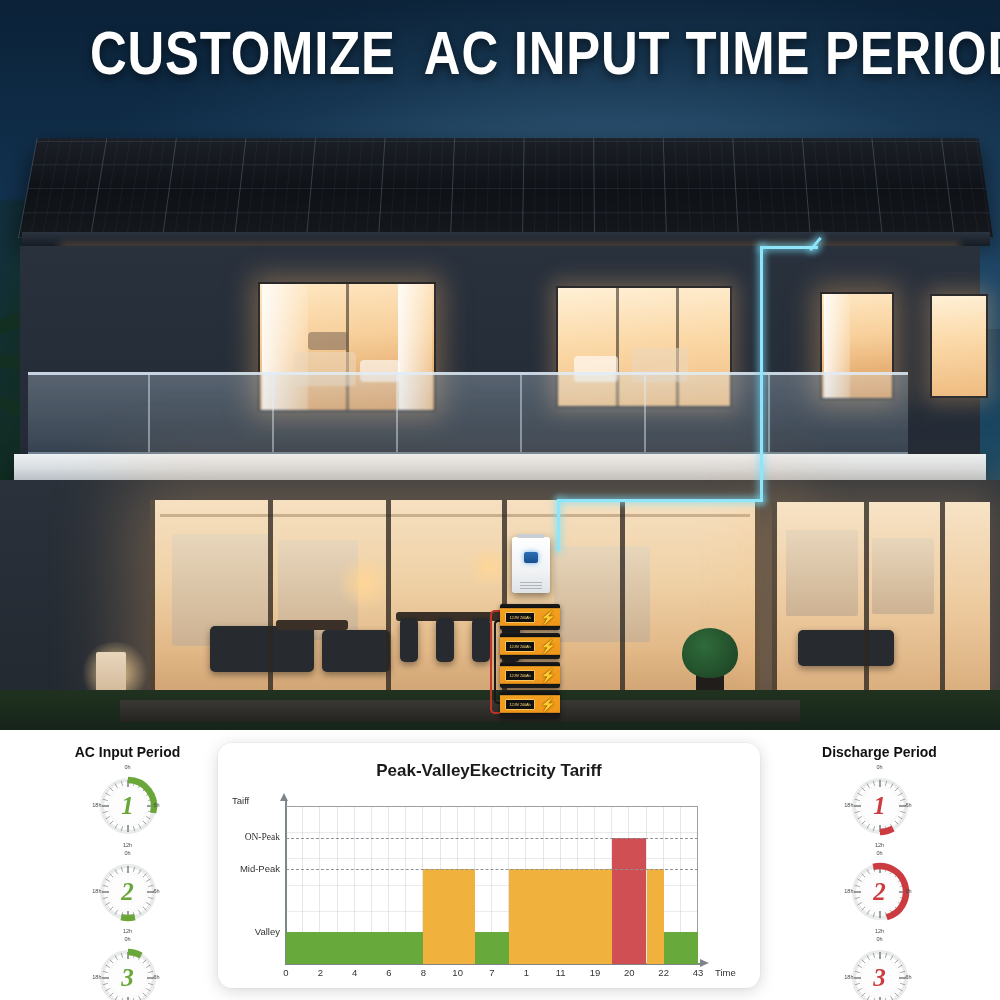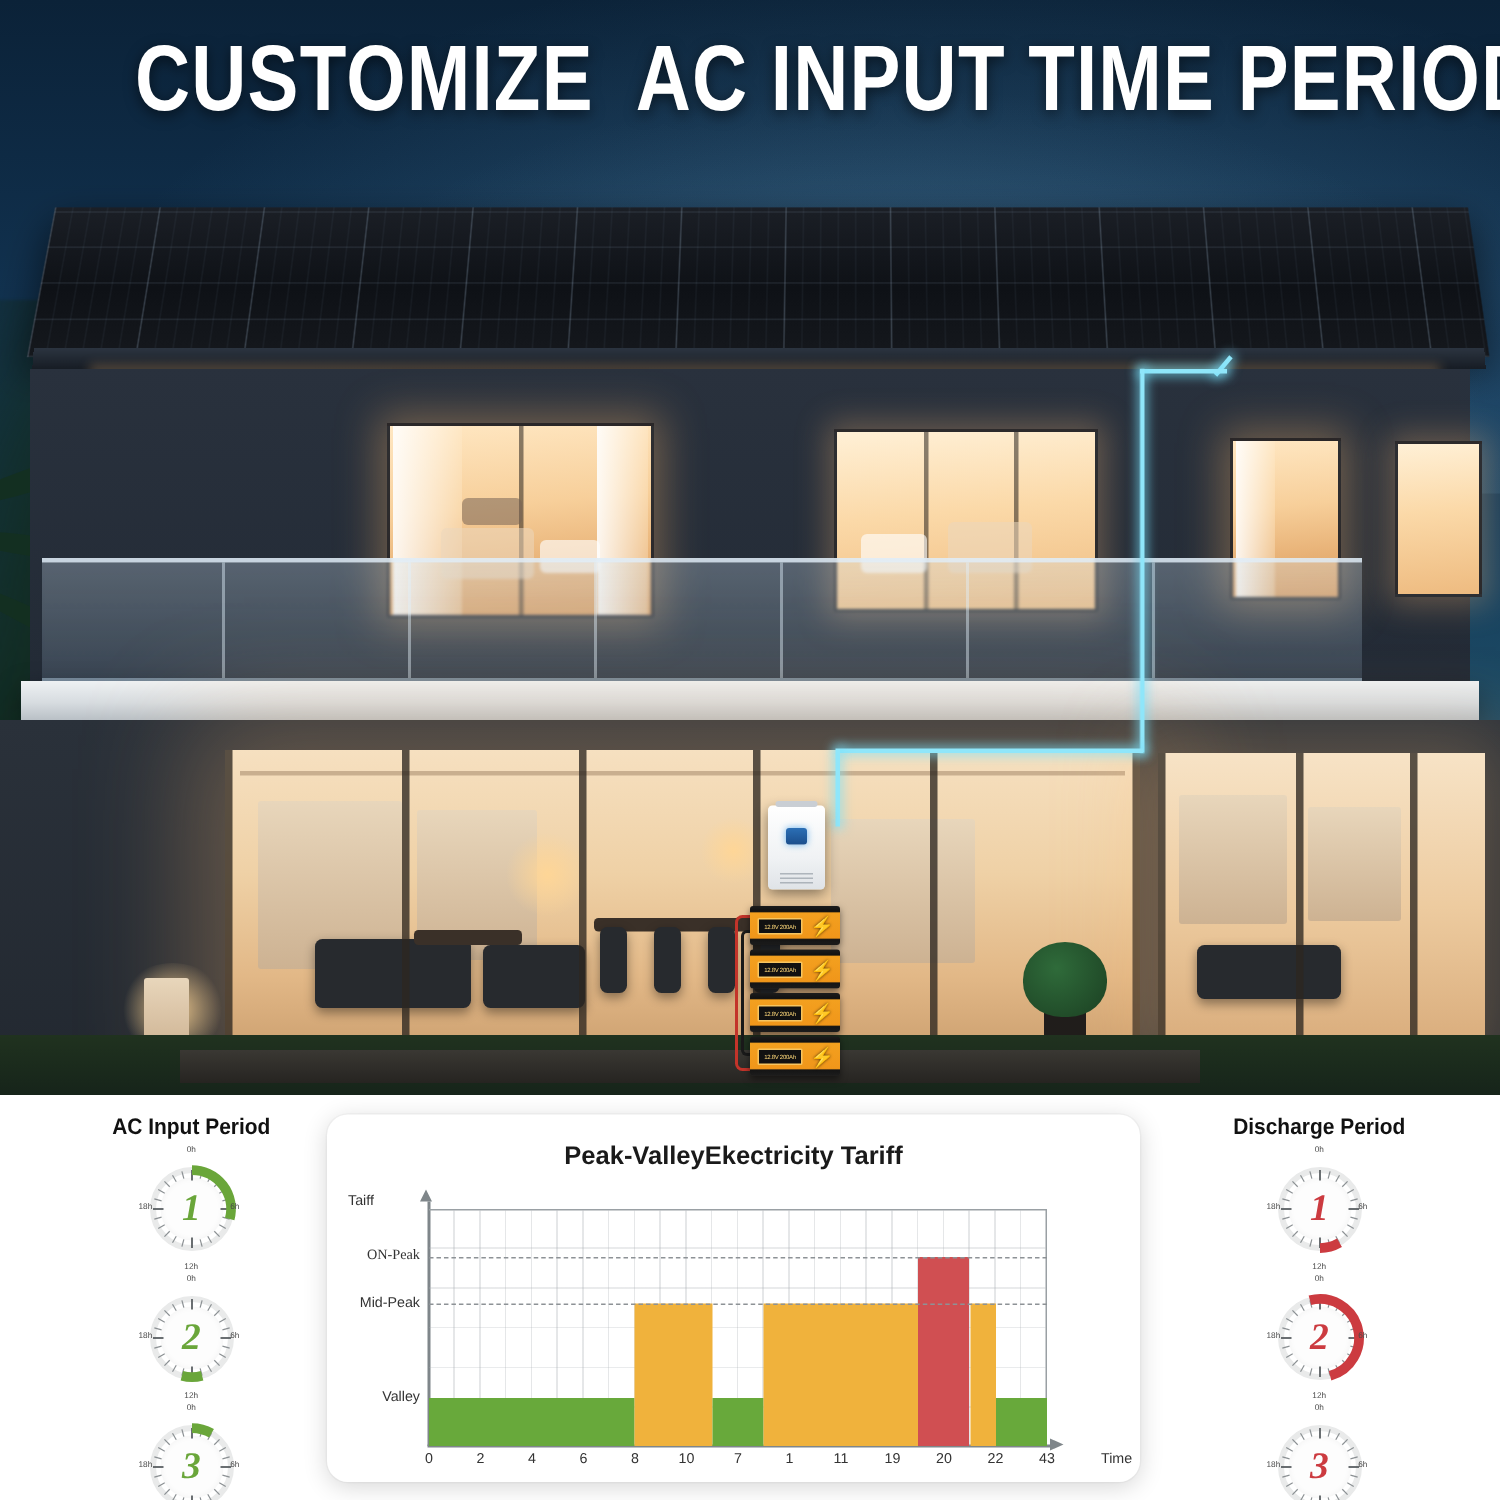--- a/index.html
+++ b/index.html
@@ -654,21 +654,21 @@
           <div class="dial-t t0">0h</div>
           <div class="dial-t t6">6h</div>
           <div class="dial-t t18">18h</div>
         </div>
       </div>
 
     <div class="card">
       <div class="card-title">Peak-ValleyEkectricity Tariff</div>
 
       <div class="axis-name" id="y-axis-name" style="left:14px;top:52px;">Taiff</div>
-      <div class="axis-name" id="x-axis-name" style="left:497px;top:224px;margin-left:19px;">Time</div>
+      <div class="axis-name" id="x-axis-name" style="left:497px;top:224px;">Time</div>
 
       <div class="y-arrow"></div>
       <div class="y-axis"></div>
       <div class="x-line"></div>
       <div class="x-arrow"></div>
 
       <div class="plot" id="plot-area">
           <div class="bar" style="left: 0px; width: 137.333px; height: 31.6px; background: rgb(104, 169, 59);"></div>
           <div class="bar" style="left: 137.333px; width: 51.5px; height: 94.8px; background: rgb(240, 178, 60);"></div>
           <div class="bar" style="left: 188.833px; width: 34.3333px; height: 31.6px; background: rgb(104, 169, 59);"></div>

